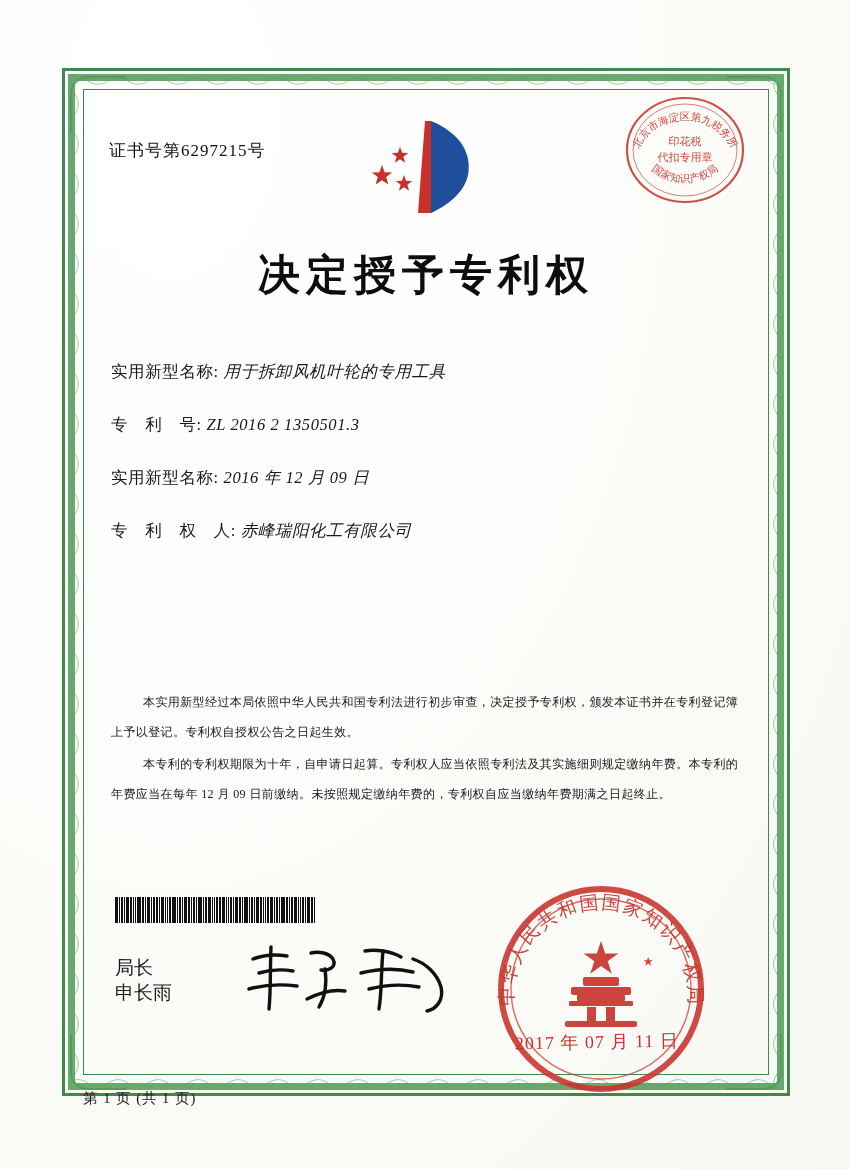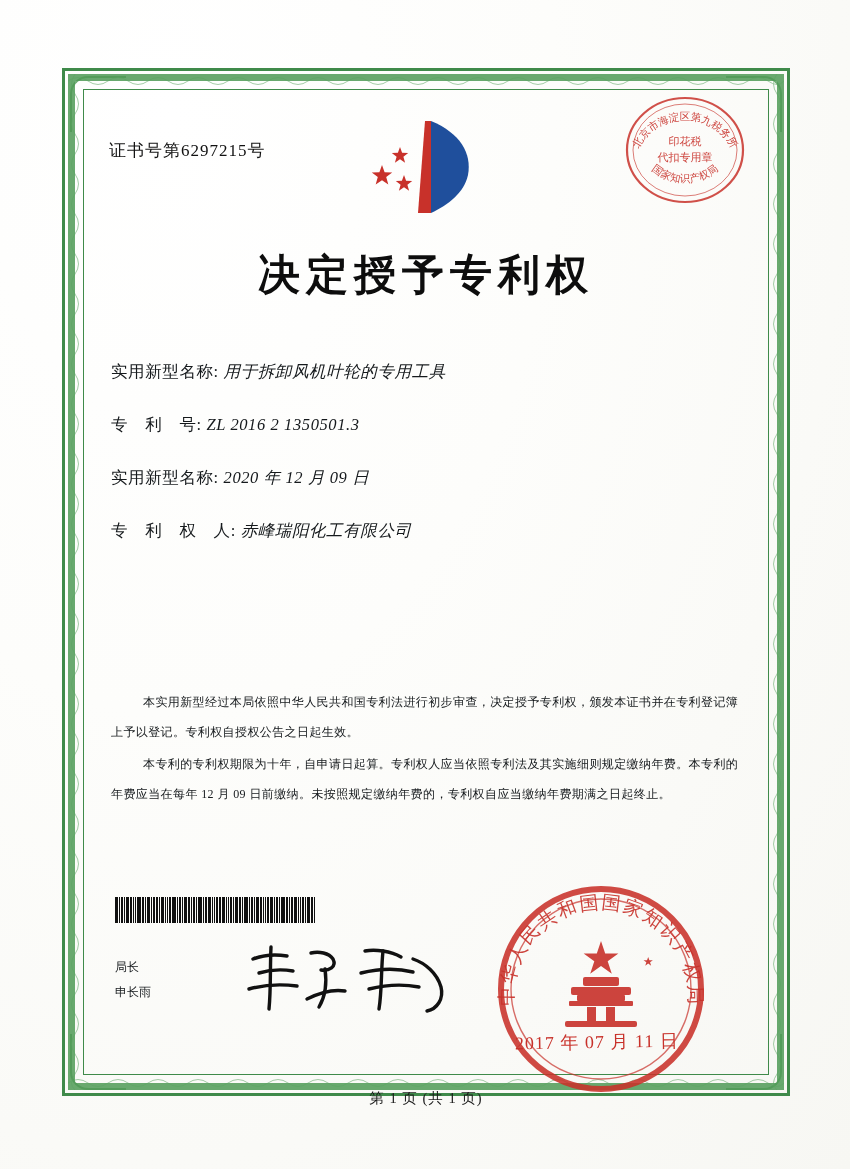--- a/index.html
+++ b/index.html
@@ -172,21 +172,21 @@
     height: 100%;
     margin-right: 1px;
     vertical-align: top;
   }
 
   
   .sig-label {
     position: absolute;
     left: 32px;
     top: 866px;
-    font-size: 12px;
+    font-size: 19px;
     line-height: 25px;
     color: #15191c;
   }
   .signature {
     position: absolute;
     left: 158px;
     top: 850px;
     width: 220px;
     height: 80px;
   }
@@ -208,21 +208,20 @@
     letter-spacing: 1px;
     font-family: "Liberation Serif", serif;
     transform: rotate(-1deg);
   }
 
   .page-foot {
     position: absolute;
     left: 0;
     right: 0;
     top: 1000px;
-    text-align: center;
     font-size: 14.5px;
     color: #1a1a1a;
     letter-spacing: 1px;
   }
 </style>
 </head>
 <body>
 
 <div class="page">
 
@@ -278,21 +277,21 @@
       <div class="field">
         <span class="lbl">实用新型名称:</span>
         <span class="val">用于拆卸风机叶轮的专用工具</span>
       </div>
       <div class="field">
         <span class="lbl">专　利　号:</span>
         <span class="val">ZL 2016 2 1350501.3</span>
       </div>
       <div class="field">
         <span class="lbl">实用新型名称:</span>
-        <span class="val">2020 年 12 月 09 日</span>
+        <span class="val">2016 年 12 月 09 日</span>
       </div>
       <div class="field">
         <span class="lbl">专　利　权　人:</span>
         <span class="val">赤峰瑞阳化工有限公司</span>
       </div>
     </div>
 
     <div class="body-text">
       <p>本实用新型经过本局依照中华人民共和国专利法进行初步审查，决定授予专利权，颁发本证书并在专利登记簿上予以登记。专利权自授权公告之日起生效。</p>
       <p>本专利的专利权期限为十年，自申请日起算。专利权人应当依照专利法及其实施细则规定缴纳年费。本专利的年费应当在每年 12 月 09 日前缴纳。未按照规定缴纳年费的，专利权自应当缴纳年费期满之日起终止。</p>

